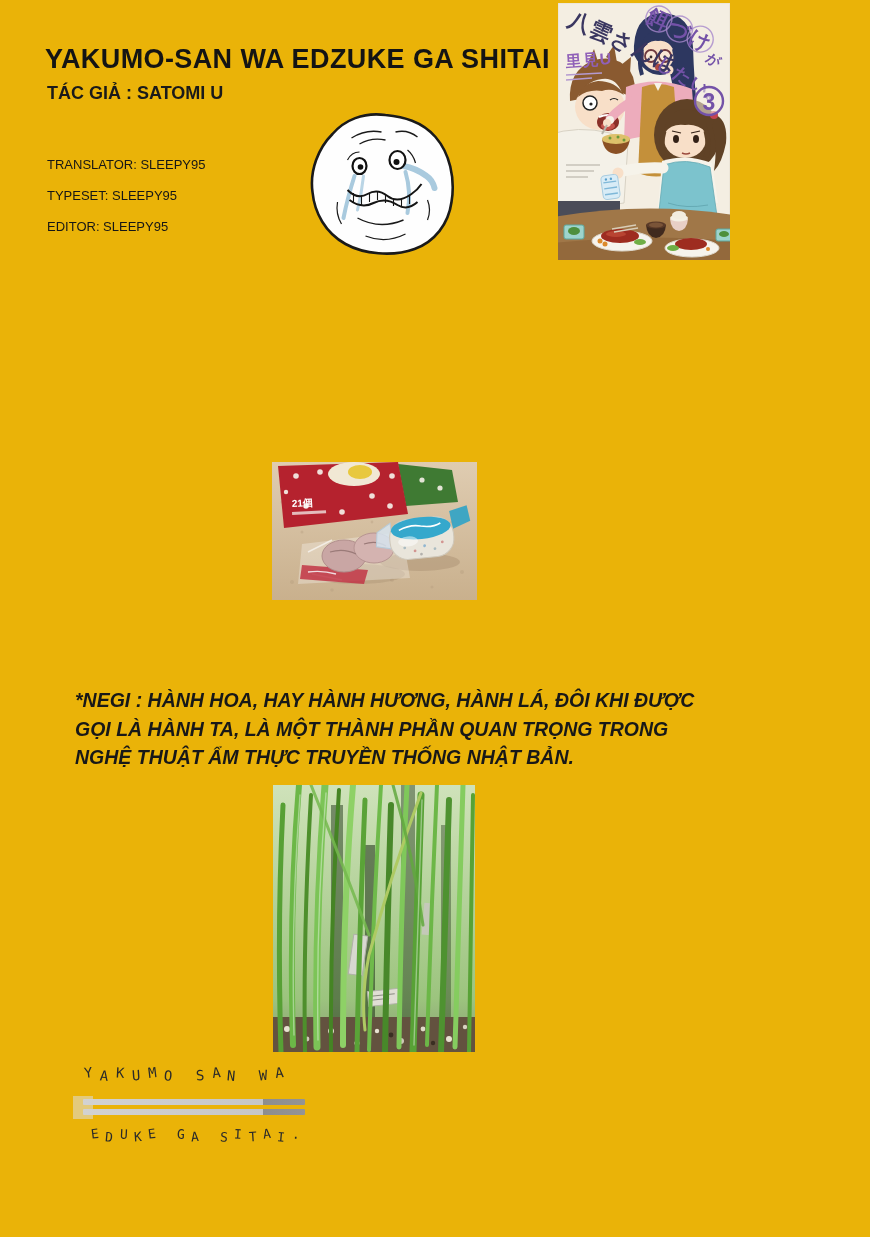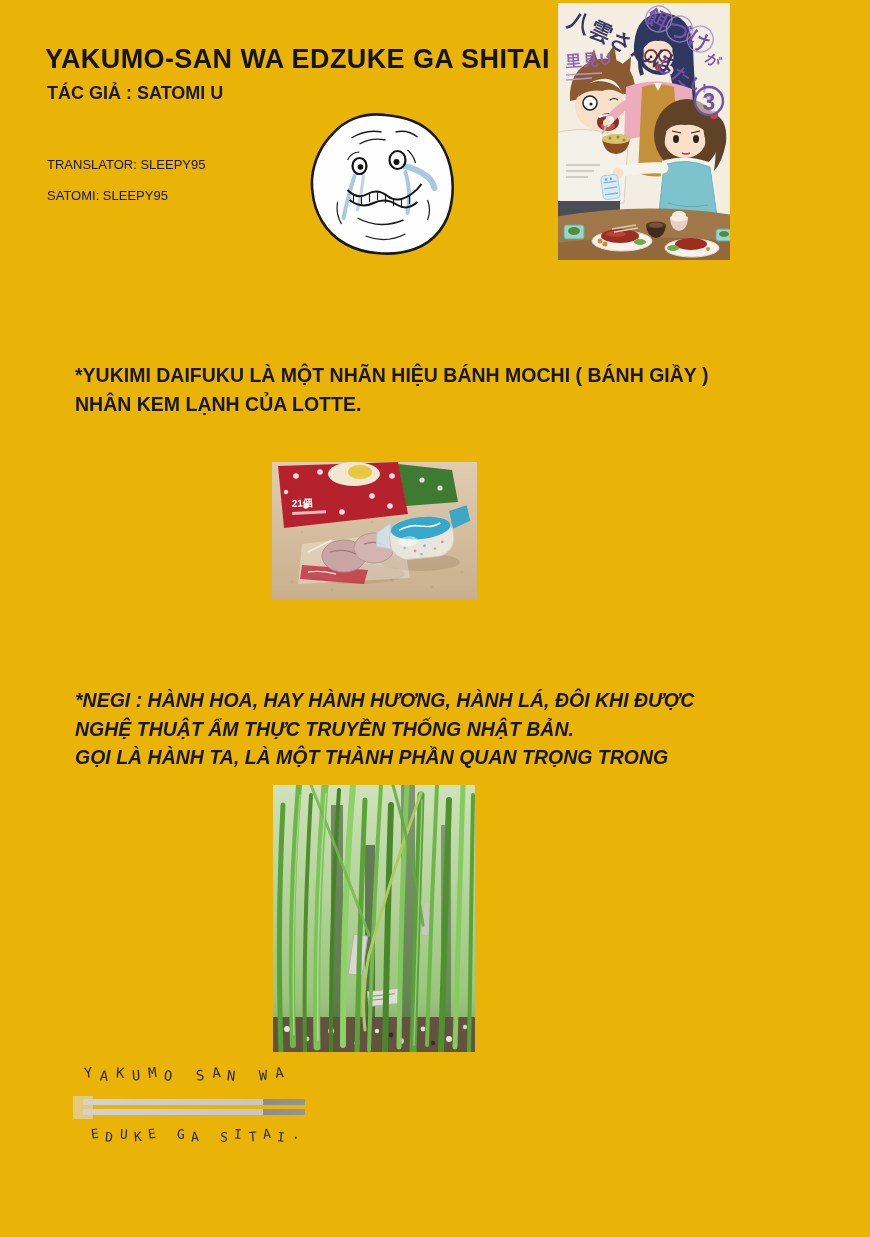--- a/index.html
+++ b/index.html
@@ -60,21 +60,22 @@
 </style>
 </head>
 <body>
 
 <div class="page">
 
   <div class="main-title">YAKUMO-SAN WA EDZUKE GA SHITAI</div>
   <div class="author-line">TÁC GIẢ : SATOMI U</div>
   <div class="credits">
     <div>TRANSLATOR: SLEEPY95</div>
-    <div>SATOMI: SLEEPY95</div>
+    <div>TYPESET: SLEEPY95</div>
+    <div>EDITOR: SLEEPY95</div>
   </div>
 
   <div class="meme-face">
     <svg width="168" height="148" viewBox="0 0 165 148">
       <path d="M86,5 C64,2 45,10 33,24 C19,38 10,60 13,82 C15,103 26,123 46,134 C64,144 93,147 115,139 C135,132 149,114 152,92 C156,68 150,43 136,27 C122,11 104,7 86,5 Z" fill="#fefefe" stroke="#1a1a1a" stroke-width="2.6"></path>
       <path d="M52,28 Q66,19 82,22" fill="none" stroke="#1a1a1a" stroke-width="1.4"></path>
       <path d="M60,34 Q72,27 86,30" fill="none" stroke="#1a1a1a" stroke-width="1.3"></path>
       <path d="M96,22 Q108,19 118,27" fill="none" stroke="#1a1a1a" stroke-width="1.4"></path>
       <path d="M48,50 Q52,42 60,42" fill="none" stroke="#1a1a1a" stroke-width="1.2"></path>
       <path d="M108,40 Q114,45 116,53" fill="none" stroke="#1a1a1a" stroke-width="1.2"></path>
@@ -207,24 +208,20 @@
       <g transform="rotate(31 114 66)">
         <text x="98" y="72" font-size="18" font-weight="bold" fill="#7452a8" letter-spacing="1">したい。</text>
       </g>
       <text x="8" y="64" font-size="16" font-weight="bold" fill="#9060b8" letter-spacing="1" transform="rotate(-4 8 64)">里見U</text>
       <path d="M8,72 L44,70 M8,77 L34,75" stroke="#b49ad0" stroke-width="1.4"></path>
       <circle cx="151" cy="98" r="14" fill="rgba(246,240,228,0.55)" stroke="#7452a8" stroke-width="2.4"></circle>
       <text x="151" y="107" font-size="23" font-weight="bold" fill="#7452a8" text-anchor="middle">3</text>
     </svg>
   </div>
 
-  <div class="note note-yukimi">
-    <div>*YUKIMI DAIFUKU LÀ MỘT NHÃN HIỆU BÁNH MOCHI ( BÁNH GIẦY )</div>
-    <div>NHÂN KEM LẠNH CỦA LOTTE.</div>
-  </div>
 
   <div class="mochi-photo">
     <svg width="205" height="138" viewBox="0 0 205 138">
       <defs>
         <linearGradient id="carpet" x1="0" y1="0" x2="0" y2="1">
           <stop offset="0" stop-color="#dfccb1"></stop>
             <stop offset="1" stop-color="#c9b08d"></stop>
         </linearGradient>
       </defs>
       <rect width="205" height="138" fill="url(#carpet)"></rect>
@@ -285,22 +282,22 @@
           <circle cx="170" cy="82" r="1.4" fill="#c05555"></circle>
             <circle cx="148" cy="92" r="1.4" fill="#888888"></circle>
         </g>
         <ellipse cx="136" cy="78" rx="10" ry="5" fill="#ffffff" opacity="0.5"></ellipse>
       </g>
     </svg>
   </div>
 
   <div class="note note-negi">
     <div>*NEGI : HÀNH HOA, HAY HÀNH HƯƠNG, HÀNH LÁ, ĐÔI KHI ĐƯỢC</div>
+    <div>GỌI LÀ HÀNH TA, LÀ MỘT THÀNH PHẦN QUAN TRỌNG TRONG</div>
     <div>NGHỆ THUẬT ẨM THỰC TRUYỀN THỐNG NHẬT BẢN.</div>
-    <div>GỌI LÀ HÀNH TA, LÀ MỘT THÀNH PHẦN QUAN TRỌNG TRONG</div>
   </div>
 
   <div class="negi-photo">
     <svg width="202" height="267" viewBox="0 0 202 267">
       <defs>
         <linearGradient id="negibg" x1="0" y1="0" x2="0" y2="1">
           <stop offset="0" stop-color="#cfe2ba"></stop>
             <stop offset="0.8" stop-color="#9cc47e"></stop>
             <stop offset="1" stop-color="#8a9a74"></stop>
         </linearGradient>

